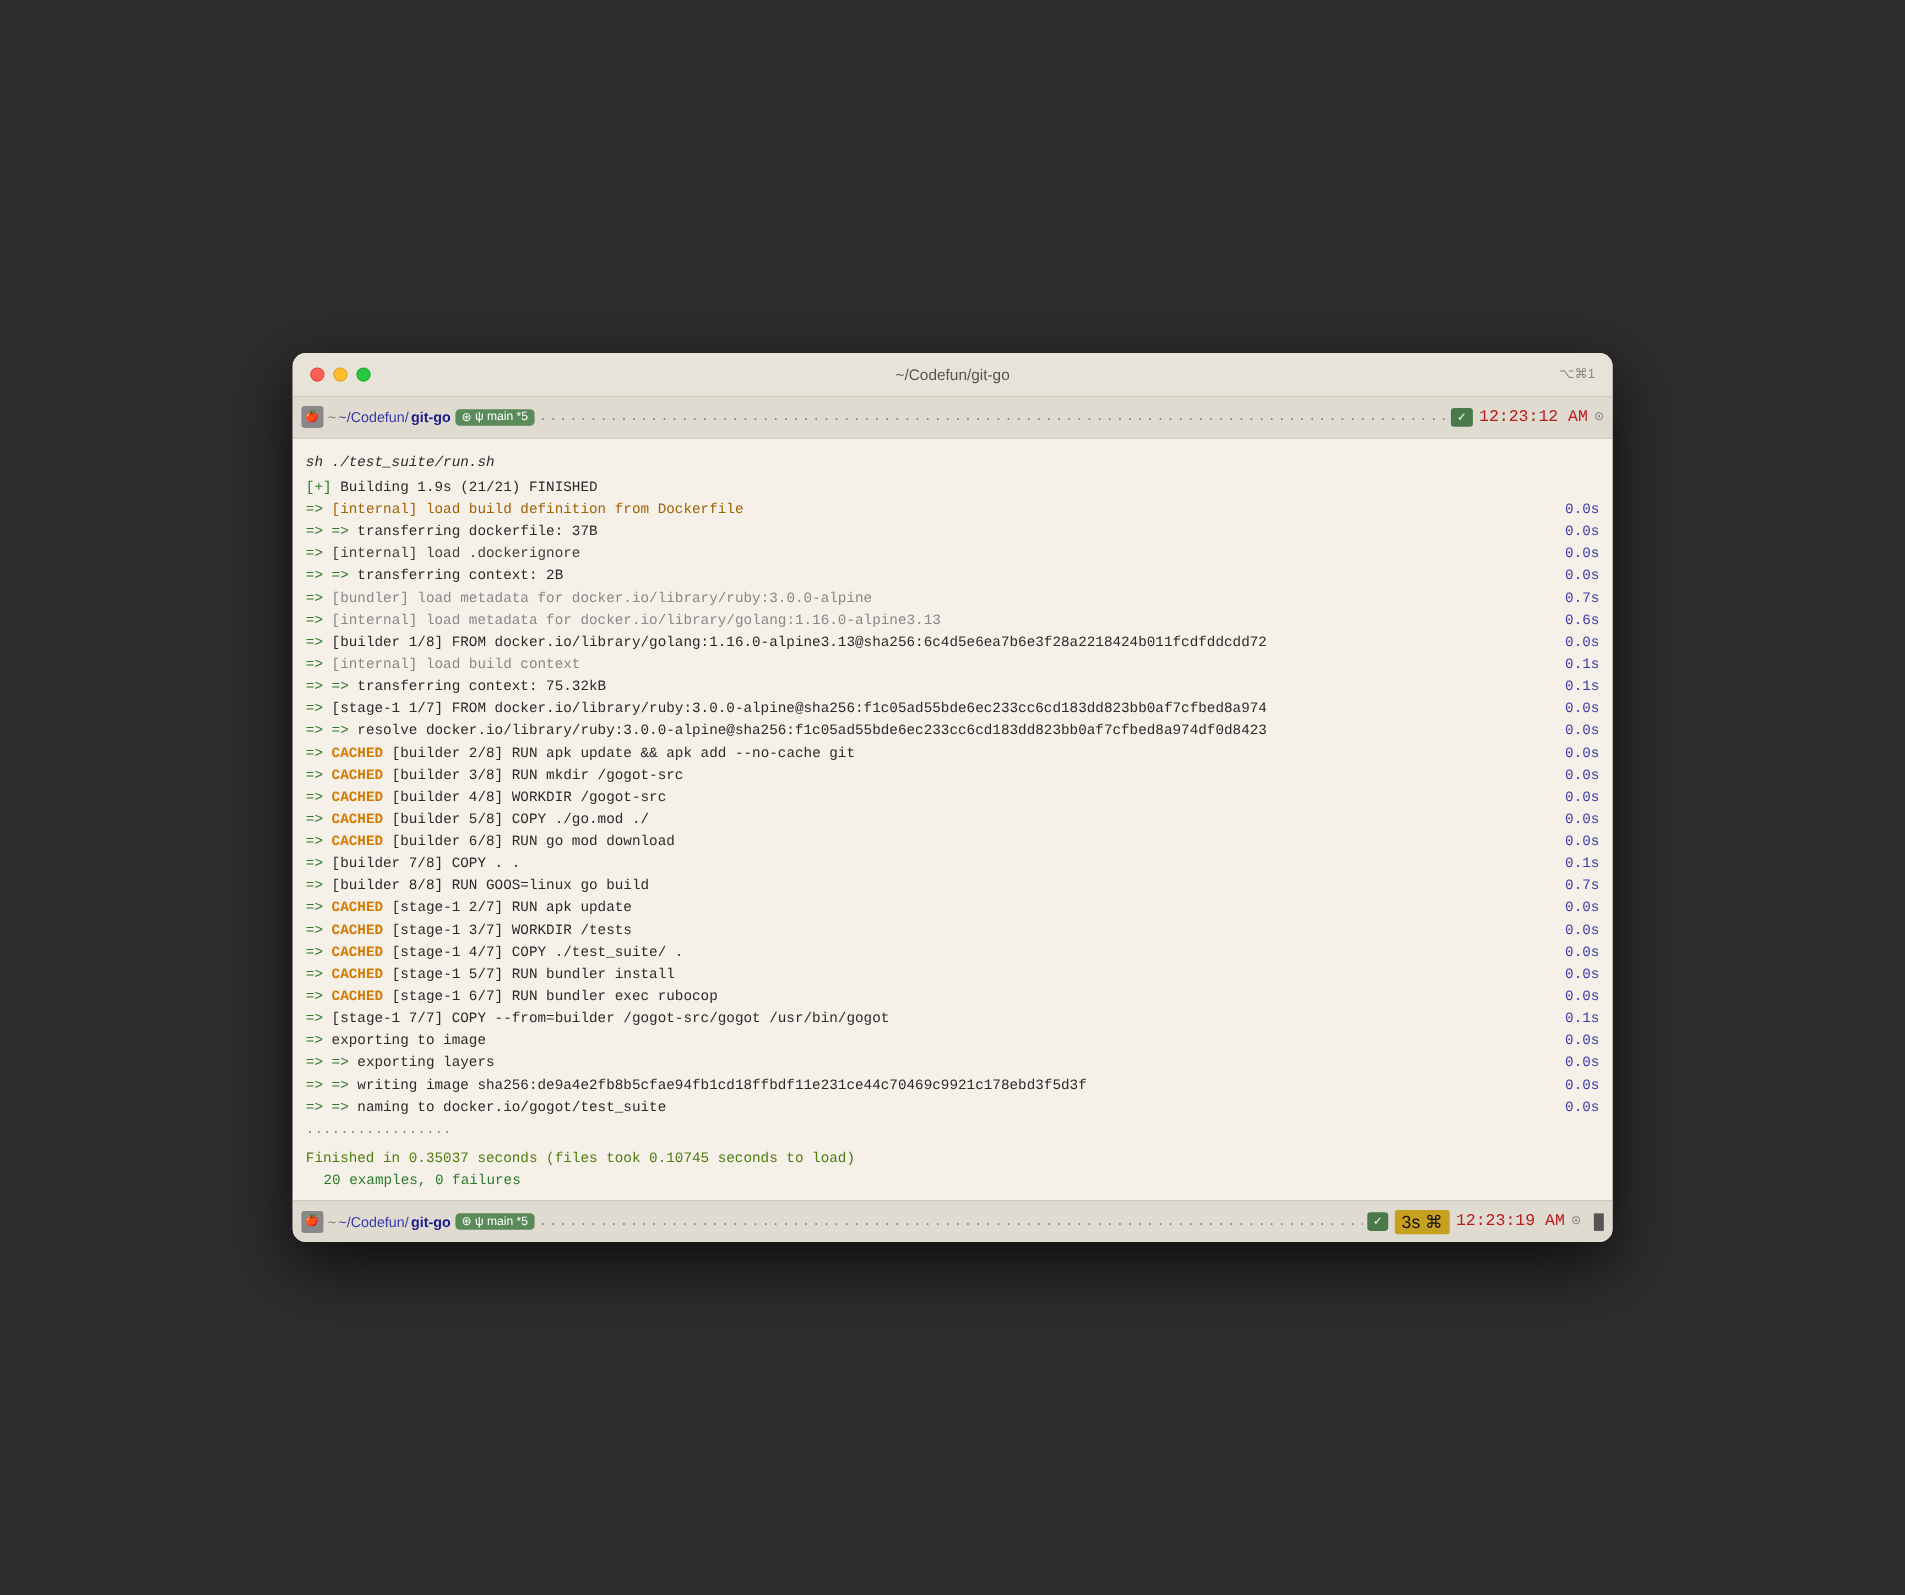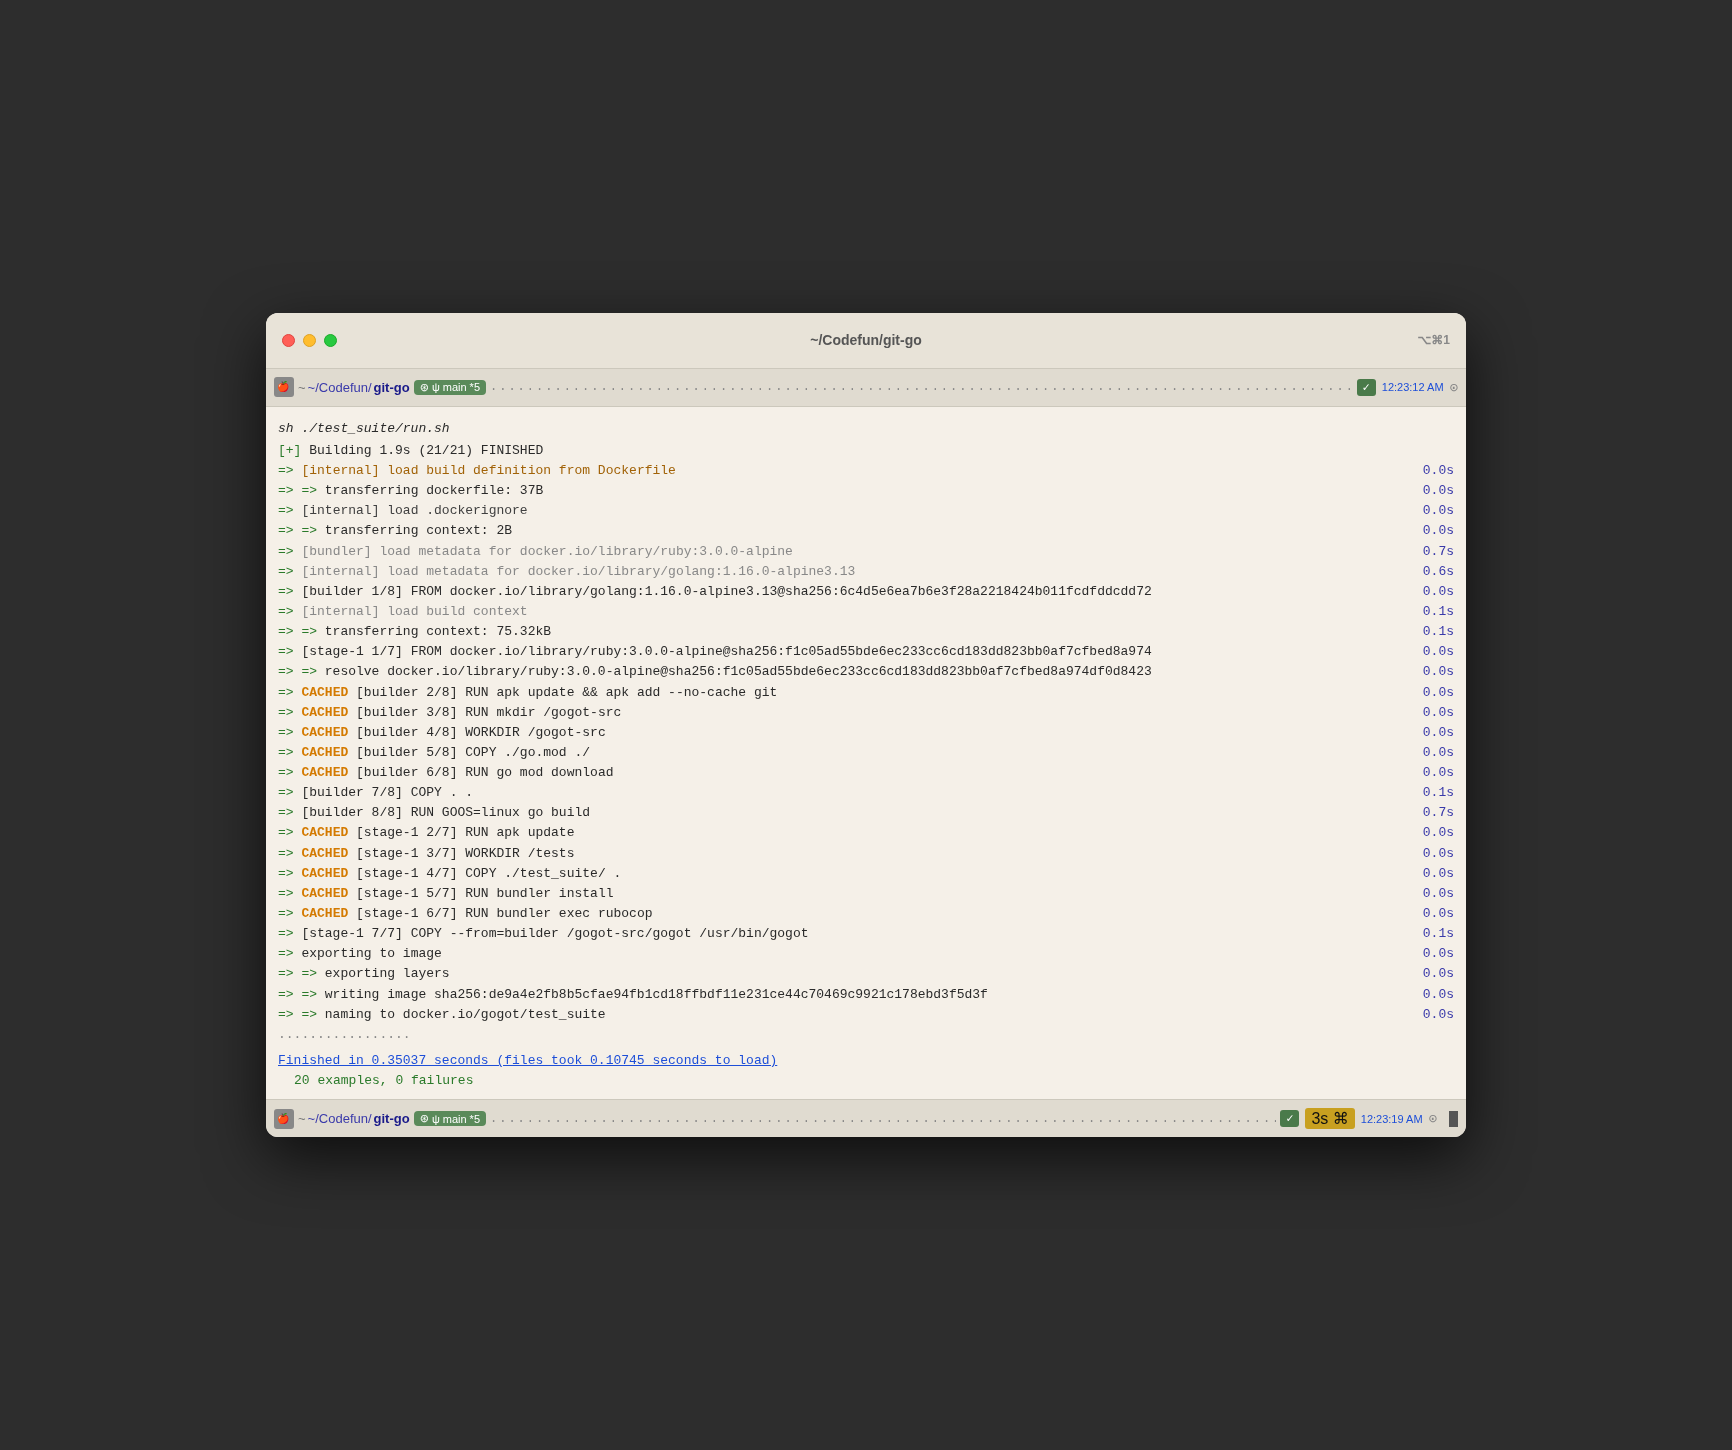--- a/index.html
+++ b/index.html
@@ -16,27 +16,26 @@
     .window {
       width: 1200px;
       border-radius: 12px;
       overflow: hidden;
       box-shadow: 0 20px 60px rgba(0,0,0,0.7);
       background: #f5f0e8;
     }
 
     .title-bar {
       background: #e8e3d8;
-      height: 56px;
+      height: 40px;
       display: flex;
       align-items: center;
       justify-content: center;
       position: relative;
       border-bottom: 1px solid #ccc8bc;
-      font-weight: bold;
     }
 
     .traffic-lights {
       position: absolute;
       left: 16px;
       display: flex;
       gap: 8px;
       align-items: center;
     }
 
@@ -129,23 +128,23 @@
 
     .check-badge {
       background: #4a7a4a;
       color: white;
       padding: 1px 6px;
       border-radius: 3px;
       font-size: 12px;
     }
 
     .time-text {
-      font-size: 11px;
-      color: #1d4ed8;
-      font-family: Liberation Sans, sans-serif;
+      font-size: 15px;
+      color: #b91c1c;
+      font-family: Liberation Mono, monospace;
     }
 
     .terminal-content {
       background: #f5f0e8;
       padding: 8px 12px;
       overflow-y: auto;
       font-size: 13px;
       line-height: 1.55;
       color: #2a2a2a;
       min-height: 600px;
@@ -205,22 +204,21 @@
       margin-bottom: 2px;
       font-style: italic;
     }
 
     .examples-line {
       color: #2a7a2a;
       margin-left: 16px;
     }
 
     .finished-line {
-      color: #1d4ed8;
-      text-decoration: underline;
+      color: #4d7c0f;
     }
   </style>
 </head>
 <body>
 
 <div class="window">
 
   <div class="title-bar">
     <div class="traffic-lights">
       <div class="traffic-light close"></div>

